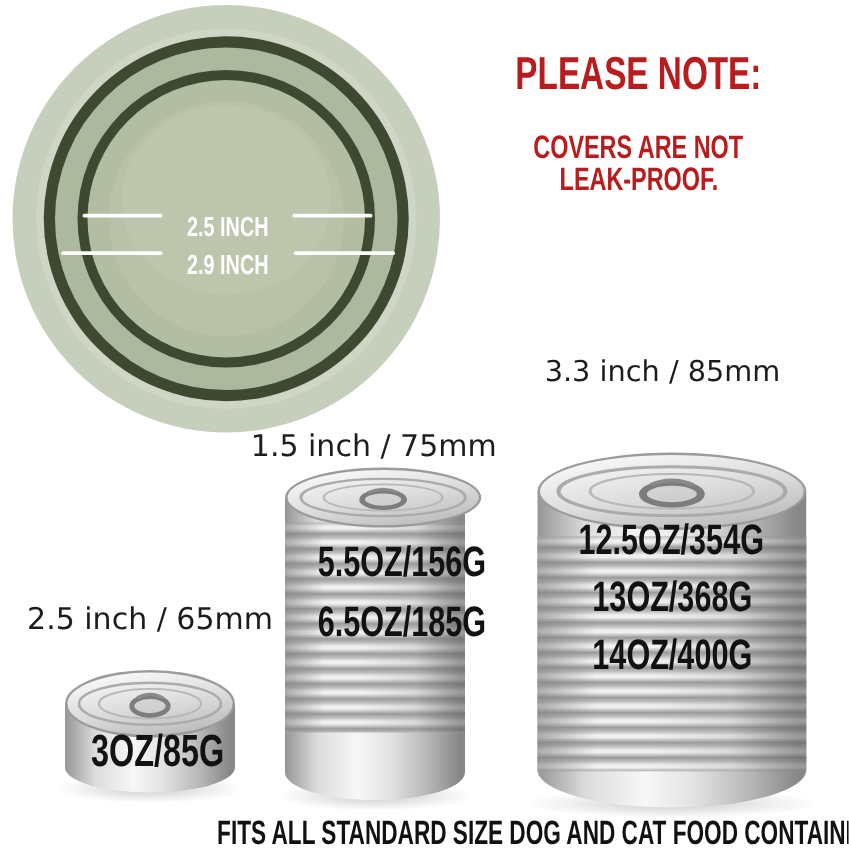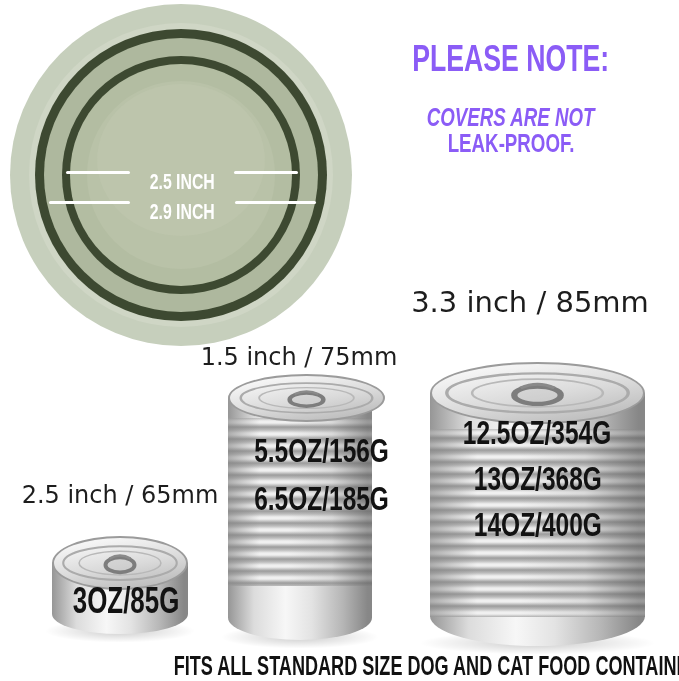--- a/index.html
+++ b/index.html
@@ -11,31 +11,31 @@
         transform:scaleX(0.72);transform-origin:50% 50%;}
   
   .lid-svg{position:absolute;left:8px;top:2px;}
   .measure-row{position:absolute;display:flex;align-items:flex-start;gap:7px;height:22px;}
   .measure-row .mline{flex:1;height:3px;background:#ffffff;border-radius:2px;}
   .measure-row .mlabel{color:#ffffff;font-size:22px;line-height:22px;}
   .row-1{left:66px;top:171px;width:232px;}
   .row-2{left:49px;top:201px;width:267px;}
   .row-3{left:38px;top:229px;width:289px;}
   
-  .note{position:absolute;left:348px;top:40px;width:326px;height:210px;color:#8b5cf6;}
+  .note{position:absolute;left:348px;top:40px;width:326px;height:210px;color:#b91c1c;}
   .note > div{position:absolute;left:0;right:0;text-align:center;}
   .note-heading{top:0;font-size:37px;line-height:38px;}
-  .note-l0{top:64px;font-style:italic;} .note-l1{top:90px;} .note-l2{top:147px;} .note-l3{top:173px;}
+  .note-l0{top:64px;} .note-l1{top:90px;} .note-l2{top:147px;} .note-l3{top:173px;}
   .note-line{font-size:26px;line-height:26px;}
   
   .size-label{position:absolute;transform:translateX(-50%);white-space:nowrap;
               font-family:"DejaVu Sans",sans-serif;color:#1d1d1d;}
   .size-small{left:120px;top:481px;font-size:24px;}
   .size-medium{left:299px;top:343px;font-size:24px;}
-  .size-large{left:530px;top:285px;font-size:29px;}
+  .size-large{left:530px;top:285px;font-size:23px;}
   
   .can{position:absolute;}
   .can-shadow{position:absolute;left:-7%;right:-7%;bottom:-9px;height:24px;z-index:0;
     background:radial-gradient(ellipse at center,rgba(0,0,0,0.20) 0%,rgba(0,0,0,0) 68%);}
   .can-body{position:absolute;left:0;right:0;bottom:0;z-index:1;
     background:linear-gradient(90deg,#969696 0%,#dcdcdc 18%,#f7f7f7 40%,#e3e3e3 58%,#b5b5b5 80%,#878787 97%);}
   .can-ribs{position:absolute;left:0;right:0;z-index:2;
     background:
       linear-gradient(90deg,rgba(130,130,130,.62) 0%,rgba(255,255,255,0) 22%,rgba(255,255,255,0) 42%,rgba(150,150,150,.25) 72%,rgba(95,95,95,.6) 97%),
       repeating-linear-gradient(180deg,#bdbdbd 0px,#f0f0f0 3px,#f0f0f0 5px,#9c9c9c 9px,#bdbdbd 12px);}

